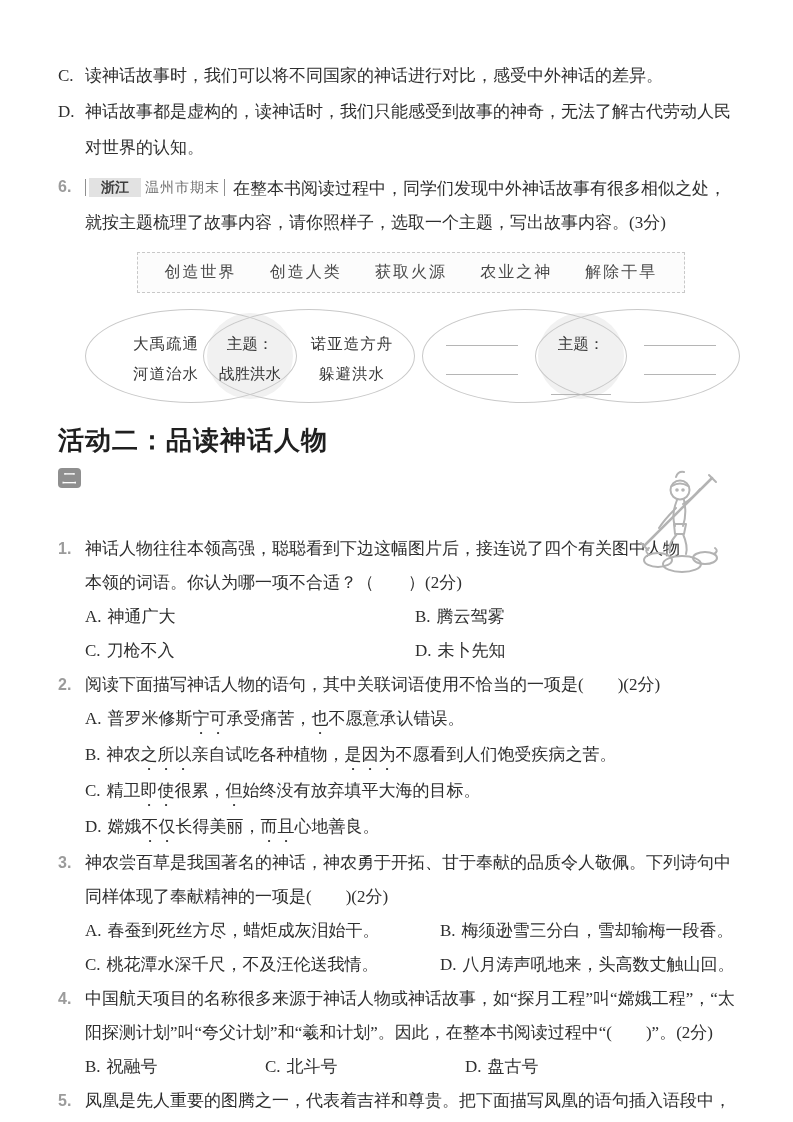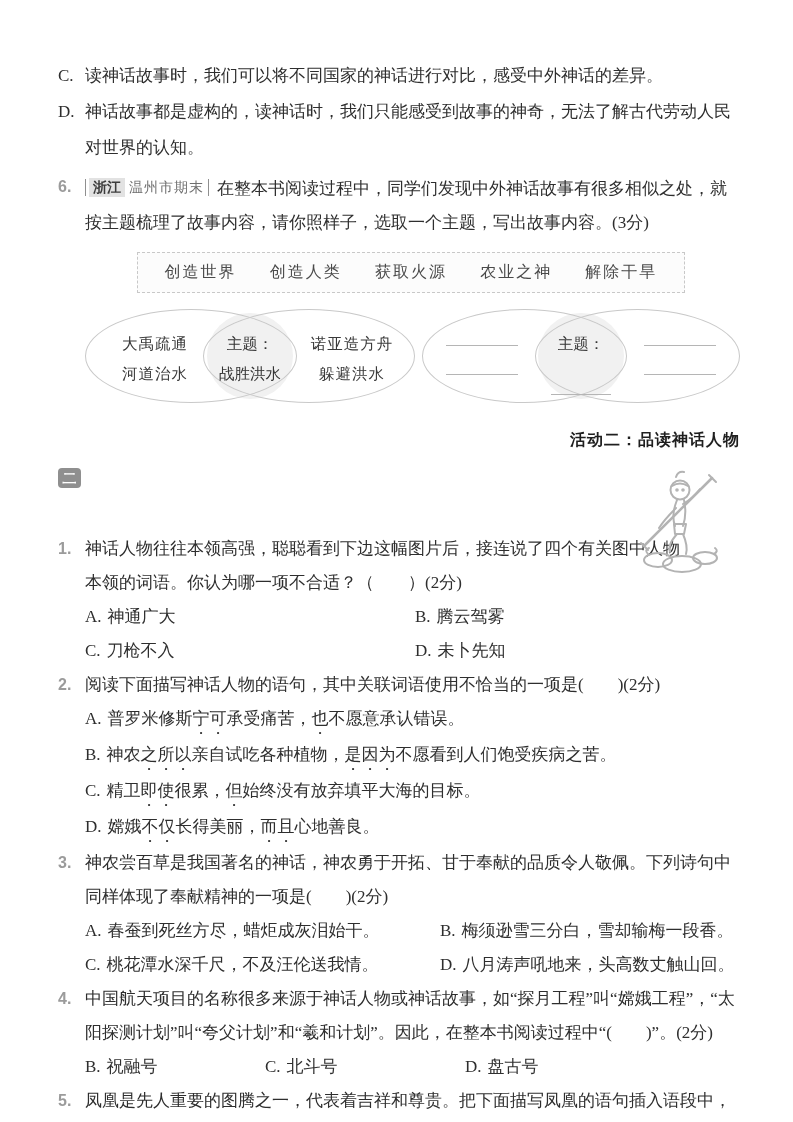--- a/index.html
+++ b/index.html
@@ -21,21 +21,21 @@
 
   
   .prevopt { position:relative; padding-left:27px; line-height:36px; }
   .prevopt .plbl { position:absolute; left:0; }
 
   
   .tagwrap { display:inline-flex; align-items:center; margin-right:8px; vertical-align:-2px; }
   .tagbar { display:inline-block; width:1px; height:17px; background:#8f8f8f; }
   .tagregion { display:inline-block; background:#e2e2e2; color:#3c3c3c; font-weight:700;
                font-family:"Liberation Sans", sans-serif; font-size:14px; line-height:19px;
-               padding:0 4px; margin:0 4px 0 3px; }
+               padding:0 12px; margin:0 4px 0 3px; }
   .tagexam { color:#6e6e6e; font-size:14px; font-family:"Liberation Sans", sans-serif;
              margin-right:4px; letter-spacing:1px; }
 
   
   .themebox { margin:12px 0 0 52px; width:548px; border:1.5px dashed #c8c8c8; background:#fcfcfc;
               display:flex; justify-content:space-around; align-items:center; padding:9px 10px; }
   .themeitem { font-size:16px; color:#4a4a4a; letter-spacing:2px; }
 
   
   .vennrow { display:flex; justify-content:space-between; margin-top:14px; height:100px; }
@@ -50,22 +50,22 @@
   .lens { position:absolute; top:6px; height:86px; width:86px; background:#f1f1f1; border-radius:50%; }
   .venn.example .lens { left:122px; }
   .venn.blank .lens { left:116px; }
   .vtext { position:absolute; text-align:center; font-size:15.5px; color:#3a3a3a; line-height:30px; }
   .vcenter { font-family:"Liberation Sans", sans-serif; color:#333; }
   .vside { letter-spacing:1px; }
   .blankline { display:inline-block; width:72px; border-bottom:1.5px solid #b5b5b5; height:1px; }
   .vblanks { position:absolute; display:flex; flex-direction:column; gap:28px; }
 
   
-  .secheader { text-align:right; font-family:"Liberation Sans", sans-serif; font-weight:700;
-               font-size:16px; color:#1f1f1f; margin-top:16px; line-height:34px; letter-spacing:1px; }
+  .secheader { text-align:left; font-family:"Liberation Sans", sans-serif; font-weight:700;
+               font-size:26px; color:#1f1f1f; margin-top:16px; line-height:34px; letter-spacing:1px; }
 
   
   .introrow { display:flex; align-items:flex-start; margin-top:4px; line-height:34px; }
   .badge { flex:0 0 auto; width:23px; height:20px; background:#8f8f8f; border-radius:4px;
            color:#ffffff; font-weight:700; font-family:"Liberation Sans", sans-serif;
            font-size:14px; line-height:20px; text-align:center; margin:7px 6px 0 0; }
   .introtext { font-family:"Liberation Sans", sans-serif; font-weight:700; color:#1e1e1e; }
   .introscore { font-weight:400; font-family:"Liberation Serif", serif; color:#2e2e2e; }
 
   
@@ -126,21 +126,21 @@
         <span class="themeitem">获取火源</span>
         <span class="themeitem">农业之神</span>
         <span class="themeitem">解除干旱</span>
       </div>
 
       <div class="vennrow">
         <div class="venn example">
           <div class="lens"></div>
           <div class="ellipse eA"></div>
           <div class="ellipse eB"></div>
-          <div class="vtext vside" style="left:20px; top:22px; width:100px;">
+          <div class="vtext vside" style="left:31px; top:22px; width:100px;">
             <div>大禹疏通</div>
             <div>河道治水</div>
           </div>
           <div class="vtext vcenter" style="left:122px; top:22px; width:86px;">
             <div>主题：</div>
             <div>战胜洪水</div>
           </div>
           <div class="vtext vside" style="left:212px; top:22px; width:110px;">
             <div>诺亚造方舟</div>
             <div>躲避洪水</div>

